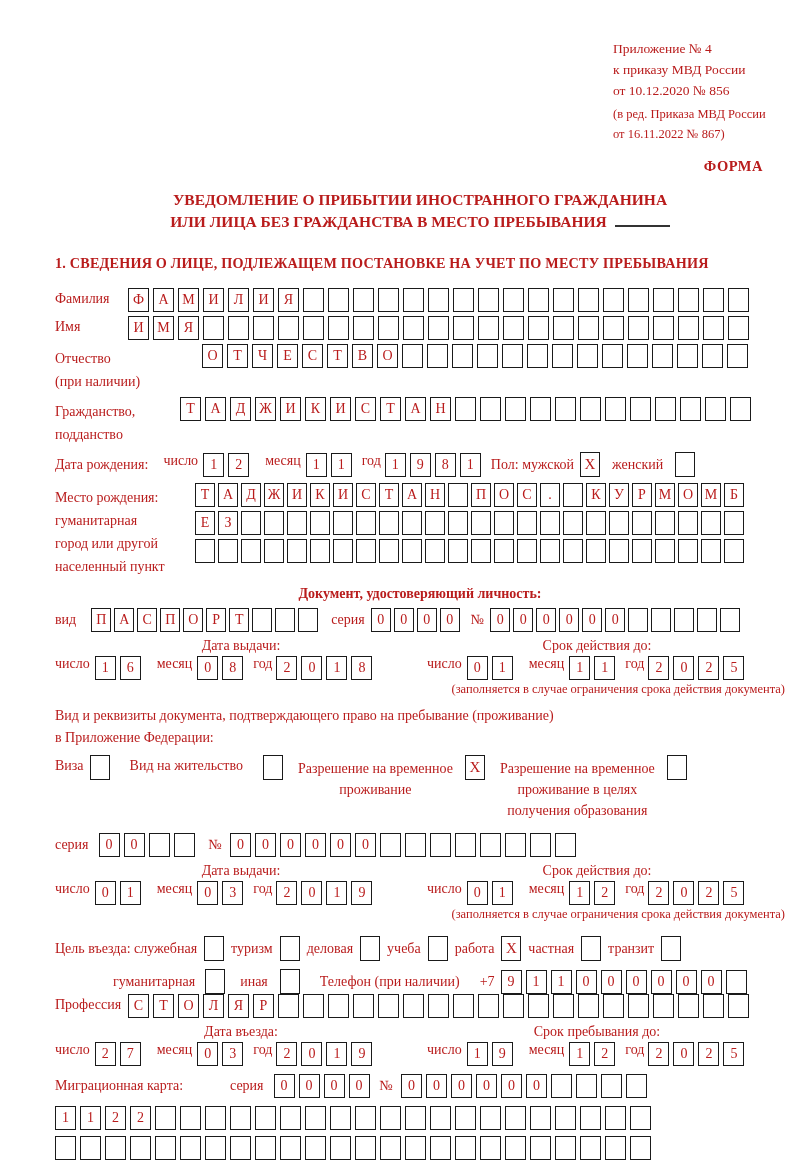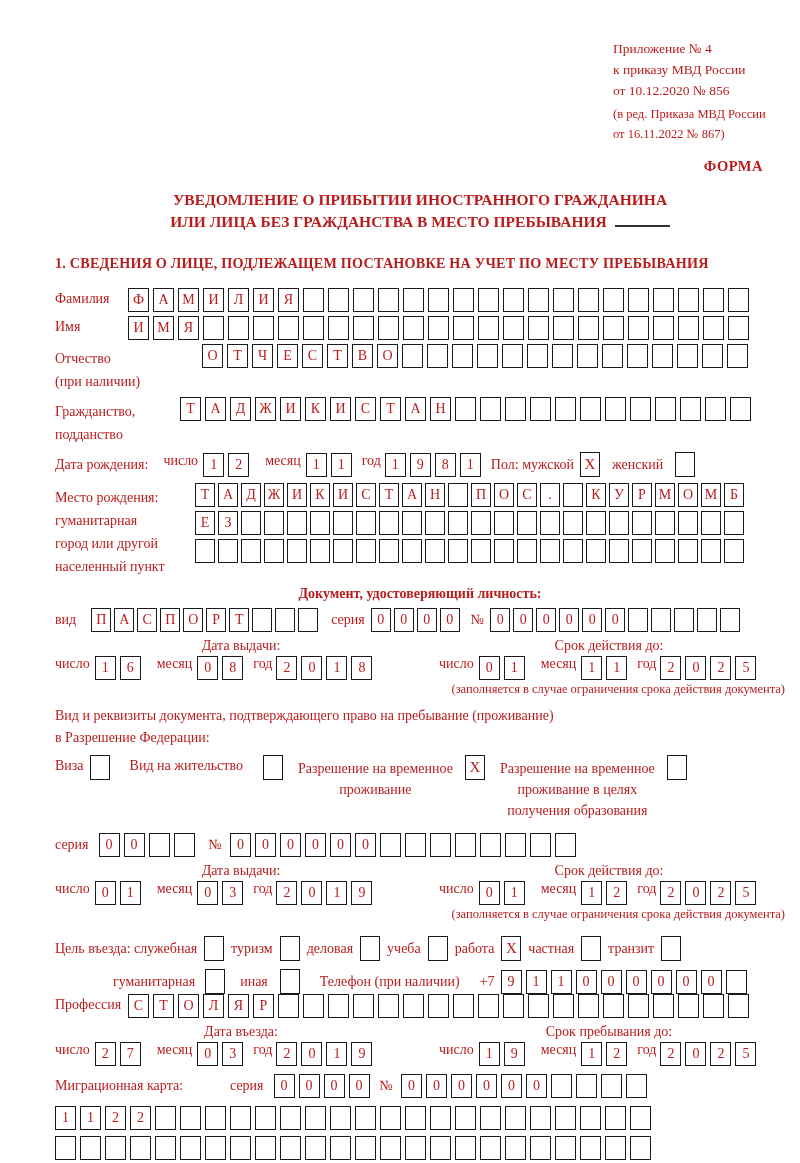--- a/index.html
+++ b/index.html
@@ -35,21 +35,21 @@
   .lab{flex:0 0 auto;}
   .lab-73{flex:0 0 73px;padding-top:3px;}
   .lab-145{flex:0 0 147px;padding-top:3px;line-height:23px;}
   .lab-123{flex:0 0 125px;padding-top:3px;line-height:23px;}
   .lab-140{flex:0 0 140px;padding-top:3px;line-height:23px;}
   .lab-128{flex:0 0 128px;padding-top:3px;line-height:23px;}
   .stack > .crow{margin-bottom:4px;}
   .dochead{text-align:center;font-weight:bold;font-size:14px;margin:8px 0 6px 0;}
   .gap6{width:6px;} .gap8{width:8px;} .gap10{width:10px;} .gap12{width:12px;} .gap15{width:15px;} .gap20{width:20px;}
   
-  .datepair{display:flex;margin-top:6px;gap:12px;}
+  .datepair{display:flex;margin-top:6px;}
   .dcol-l{width:372px;}
   .dcol-r{width:340px;}
   .dhead{text-align:center;font-size:14px;margin-bottom:2px;}
   .dgrp{display:flex;align-items:flex-start;}
   .dgrp .dlab{margin-right:5px;}
   .dgrp .mlab{margin-left:12px;margin-right:5px;}
   .dgrp .ylab{margin-left:6px;margin-right:4px;}
   .note-r{text-align:right;font-size:12.5px;margin-top:2px;}
   .intro{line-height:22px;margin-top:8px;}
   
@@ -416,21 +416,21 @@
             <span class="cell">2</span>
             <span class="cell">5</span>
           </span>
       </div>
     </div>
   </div>
   <div class="note-r">(заполняется в случае ограничения срока действия документа)</div>
 
   <div class="intro">
     <div>Вид и реквизиты документа, подтверждающего право на пребывание (проживание)</div>
-    <div>в Разрешение Федерации:</div>
+    <div>в Приложение Федерации:</div>
   </div>
 
   <div class="opts">
     <span class="optlbl">Виза</span>
     <span class="gap6"></span>
     <span class="cb"></span>
     <span class="gap20"></span>
     <span class="optlbl">Вид на жительство</span>
     <span class="gap20"></span>
     <span class="cb"></span>

